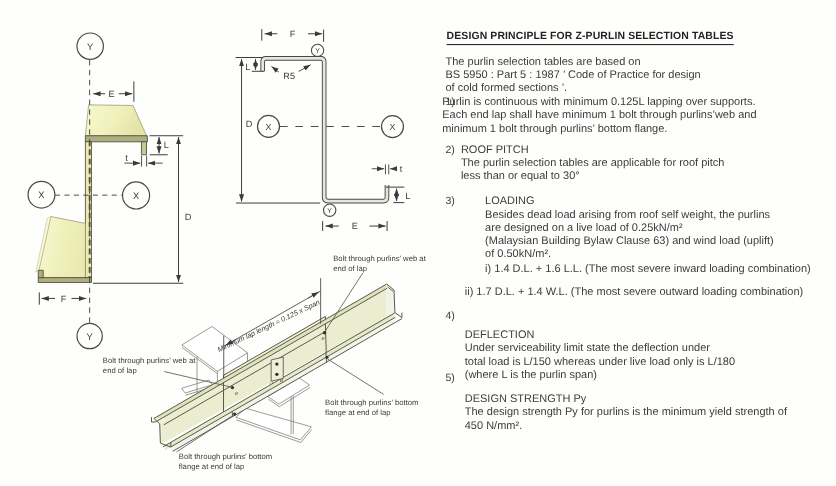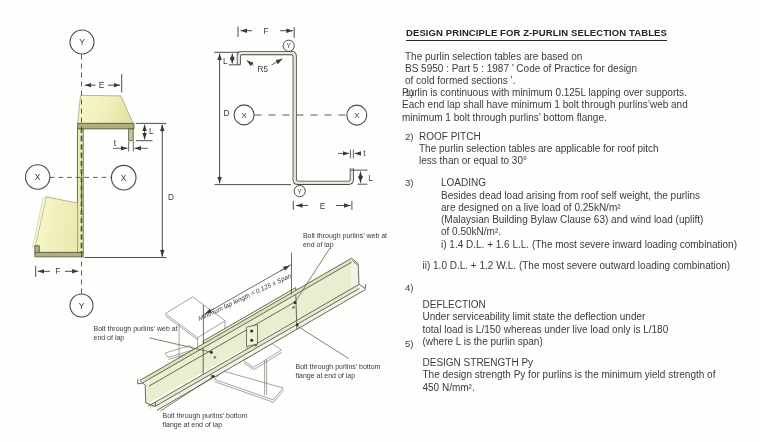--- a/index.html
+++ b/index.html
@@ -255,21 +255,21 @@
 less than or equal to 30°</div>
 
 <div class="num" style="left:405px;top:177.3px">3)</div>
 <div class="rc" style="left:441px;top:177.3px">LOADING<br>
 Besides dead load arising from roof self weight, the purlins<br>
 are designed on a live load of 0.25kN/m²<br>
 (Malaysian Building Bylaw Clause 63) and wind load (uplift)<br>
 of 0.50kN/m².<br>
 i) 1.4 D.L. + 1.6 L.L. (The most severe inward loading combination)</div>
 
-<div class="rc" style="left:422.5px;top:259.8px">ii) 1.0 D.L. + 1.2 W.L. (The most severe outward loading combination)</div>
+<div class="rc" style="left:422.5px;top:259.8px">ii) 1.7 D.L. + 1.4 W.L. (The most severe outward loading combination)</div>
 
 <div class="num" style="left:405px;top:281.6px">4)</div>
 <div class="rc" style="left:422.5px;top:299px">DEFLECTION<br>
 Under serviceability limit state the deflection under<br>
 total load is L/150 whereas under live load only is L/180<br>
 (where L is the purlin span)</div>
 
 <div class="num" style="left:405px;top:337.6px">5)</div>
 <div class="rc" style="left:422.5px;top:357px">DESIGN STRENGTH Py<br>
 The design strength Py for purlins is the minimum yield strength of<br>

